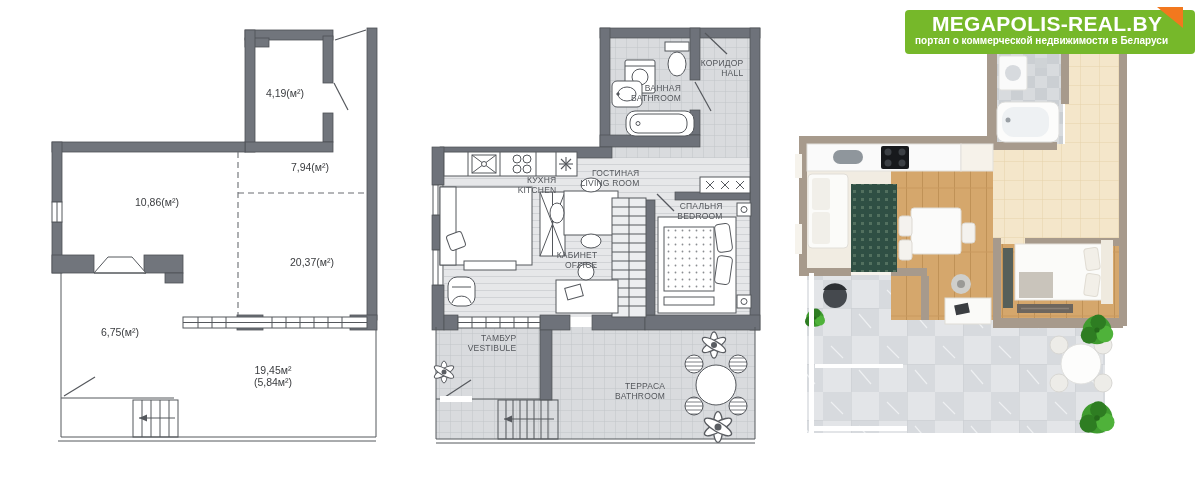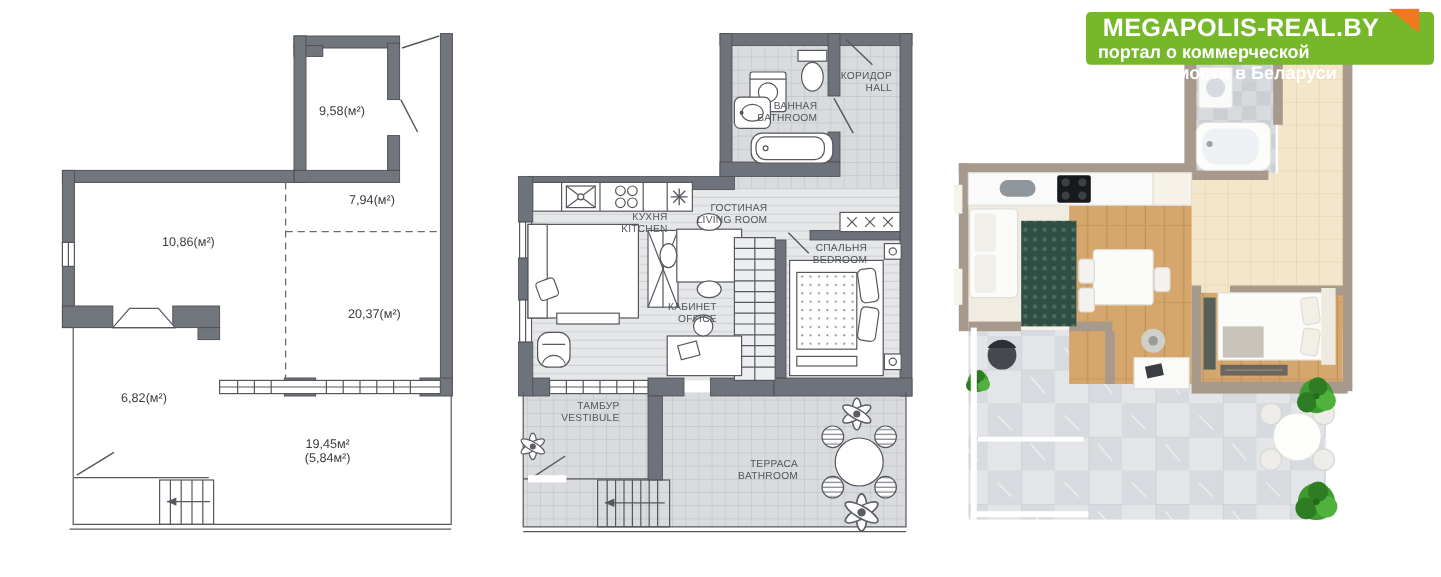--- a/index.html
+++ b/index.html
@@ -10,22 +10,22 @@
   .lbl{position:absolute;transform:translateX(-50%);text-align:center;white-space:nowrap;
        color:#3a3c3f;font-size:10.5px;line-height:1.15;}
   .rlbl{position:absolute;transform:translateX(-50%);text-align:right;white-space:nowrap;
         color:#53565b;font-size:8.5px;line-height:1.2;letter-spacing:.2px;}
   
   .logo{position:absolute;left:905px;top:10px;width:290px;height:44px;background:#76b82a;
         border-radius:4px;z-index:5;}
   .logo-corner{position:absolute;right:12px;top:-3px;width:26px;height:21px;background:#f2781e;
         clip-path:polygon(0 0,100% 0,100% 100%);}
   .logo-title{color:#ffffff;font-weight:bold;font-size:21px;letter-spacing:.3px;
-        padding:3px 0 0 14px;line-height:1.05;}
-  .logo-subtitle{color:#ffffff;font-weight:bold;font-size:15px;padding:0 0 0 10px;line-height:1.2;}
+        padding:3px 0 0 27px;line-height:1.05;}
+  .logo-subtitle{color:#ffffff;font-weight:bold;font-size:10px;padding:0 0 0 10px;line-height:1.2;}
 </style>
 </head>
 <body>
 
 <div id="stage">
 
   <div class="plan" style="left:40px;top:25px;width:370px;height:440px">
     <svg width="370" height="440" viewBox="0 0 370 440">
       <g fill="#71757c" stroke="#4e5156" stroke-width="0.8">
         <rect x="205" y="5" width="88" height="10"></rect>
@@ -77,25 +77,25 @@
       <g stroke="#55585d" stroke-width="1" fill="none">
         <rect x="93" y="375" width="45" height="37"></rect>
         <line x1="102" y1="375" x2="102" y2="412"></line>
           <line x1="111" y1="375" x2="111" y2="412"></line>
         <line x1="120" y1="375" x2="120" y2="412"></line>
           <line x1="129" y1="375" x2="129" y2="412"></line>
         <line x1="135" y1="393" x2="99" y2="393"></line>
         <polygon points="99,393 107,389.5 107,396.5" fill="#55585d" stroke="none"></polygon>
       </g>
     </svg>
-    <div class="lbl" style="left:245px;top:62px">9,58(м²)</div>
+    <div class="lbl" style="left:245px;top:62px">4,19(м²)</div>
     <div class="lbl" style="left:270px;top:136px">7,94(м²)</div>
     <div class="lbl" style="left:117px;top:171px">10,86(м²)</div>
     <div class="lbl" style="left:272px;top:231px">20,37(м²)</div>
-    <div class="lbl" style="left:80px;top:301px">6,82(м²)</div>
+    <div class="lbl" style="left:80px;top:301px">6,75(м²)</div>
     <div class="lbl" style="left:233px;top:339px">
       <div>19,45м²</div>
       <div>(5,84м²)</div>
     </div>
   </div>
 
   <div class="plan" style="left:428px;top:25px;width:335px;height:440px">
     <svg width="335" height="440" viewBox="0 0 335 440">
       <defs>
         <pattern id="tile" width="11" height="11" patternUnits="userSpaceOnUse">

